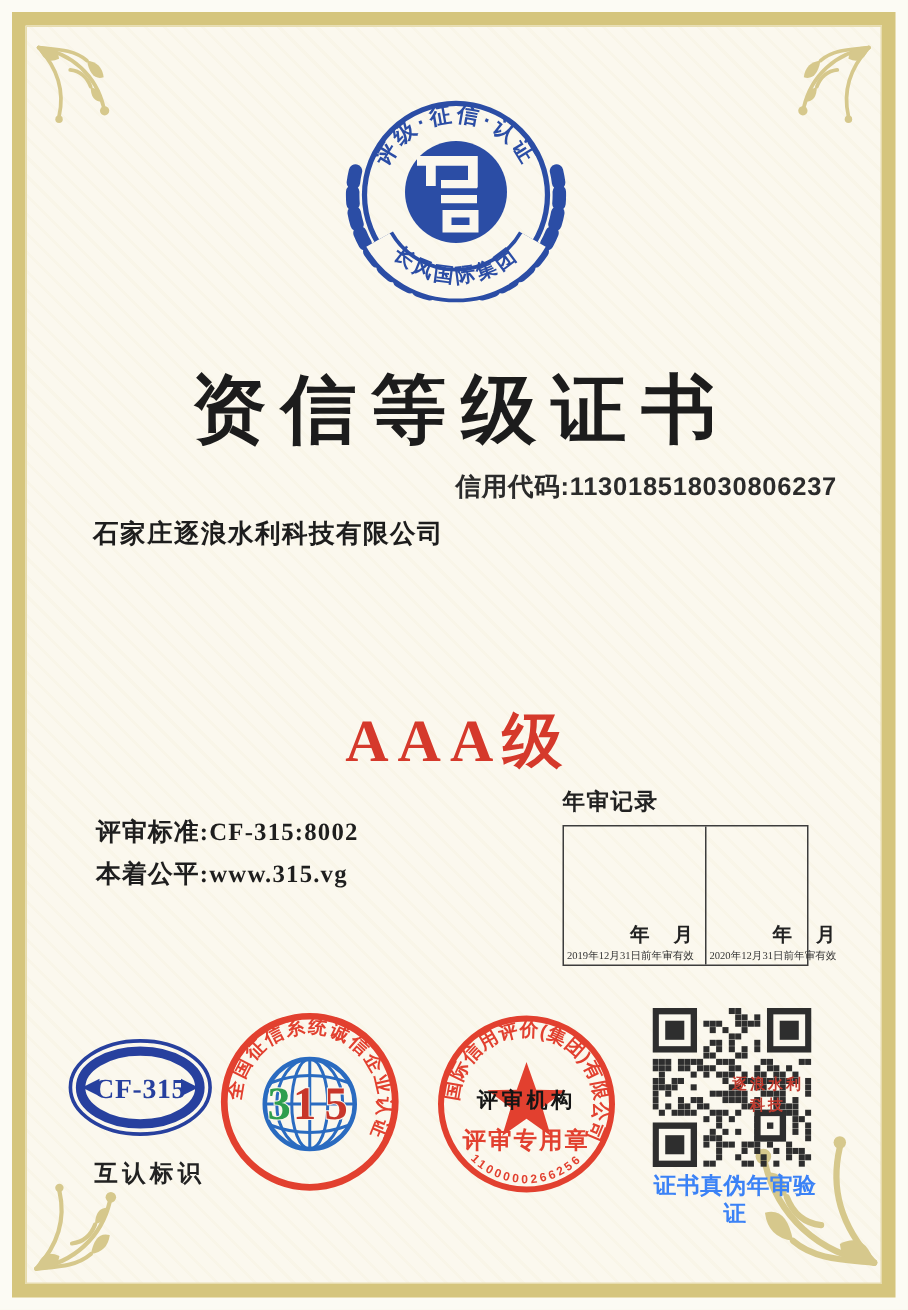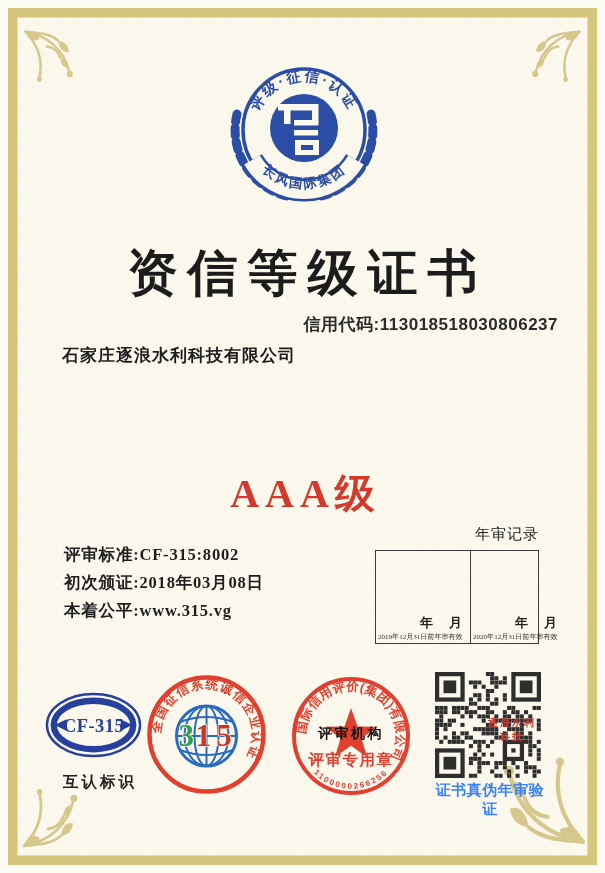--- a/index.html
+++ b/index.html
@@ -54,21 +54,21 @@
     text-align:center;
     font-size:40px;font-weight:700;color:#d5392b;
     letter-spacing:6px;text-indent:6px;
   }
   .fields{position:absolute;left:64px;top:541px;}
   .field-line{
     font-size:16.5px;font-weight:700;color:#1e1e1e;
     line-height:28px;letter-spacing:0.8px;
   }
   .annual{position:absolute;left:375px;top:525px;width:164px;}
-  .annual-title{font-size:15px;font-weight:400;color:#222;letter-spacing:1px;margin-bottom:6px;text-align:right;}
+  .annual-title{font-size:15px;font-weight:700;color:#222;letter-spacing:1px;margin-bottom:6px;}
   .annual-table{
     display:flex;border:1.5px solid #3c3c3c;height:92px;background:transparent;
   }
   .annual-cell{
     flex:1;display:flex;flex-direction:column;justify-content:flex-end;
     padding:0 2px 1px 2px;
   }
   .annual-cell + .annual-cell{border-left:1.5px solid #3c3c3c;}
   .ym-row{
     display:flex;justify-content:flex-end;gap:16px;
@@ -166,21 +166,20 @@
     </text>
   </svg>
 
   <div class="title">资信等级证书</div>
   <div class="credit-line">信用代码:113018518030806237</div>
   <div class="company">石家庄逐浪水利科技有限公司</div>
   <div class="rating">AAA级</div>
 
   <div class="fields">
     <div class="field-line">评审标准:CF-315:8002</div>
-    <div class="field-line">初次颁证:2018年03月08日</div>
     <div class="field-line">本着公平:www.315.vg</div>
   </div>
 
   <div class="annual">
     <div class="annual-title">年审记录</div>
     <div class="annual-table">
       <div class="annual-cell">
         <div class="ym-row">
           <span>年</span>
           <span>月</span>

